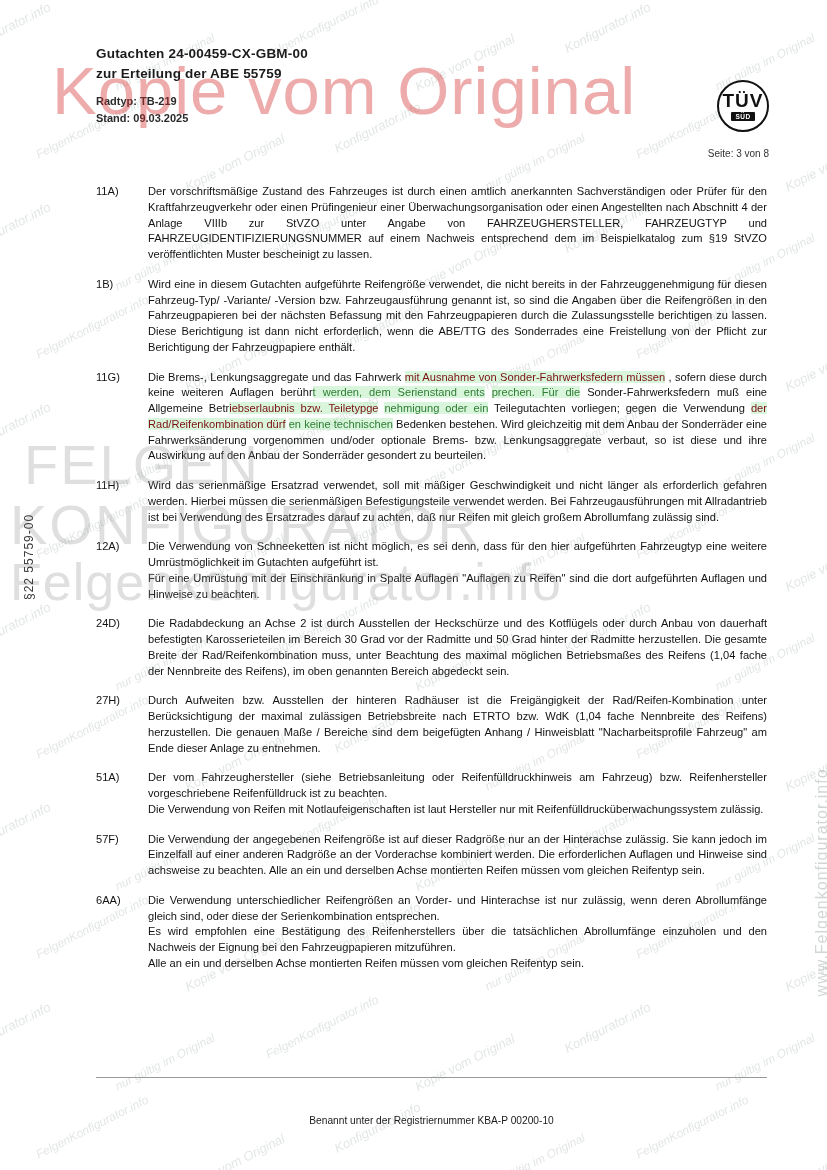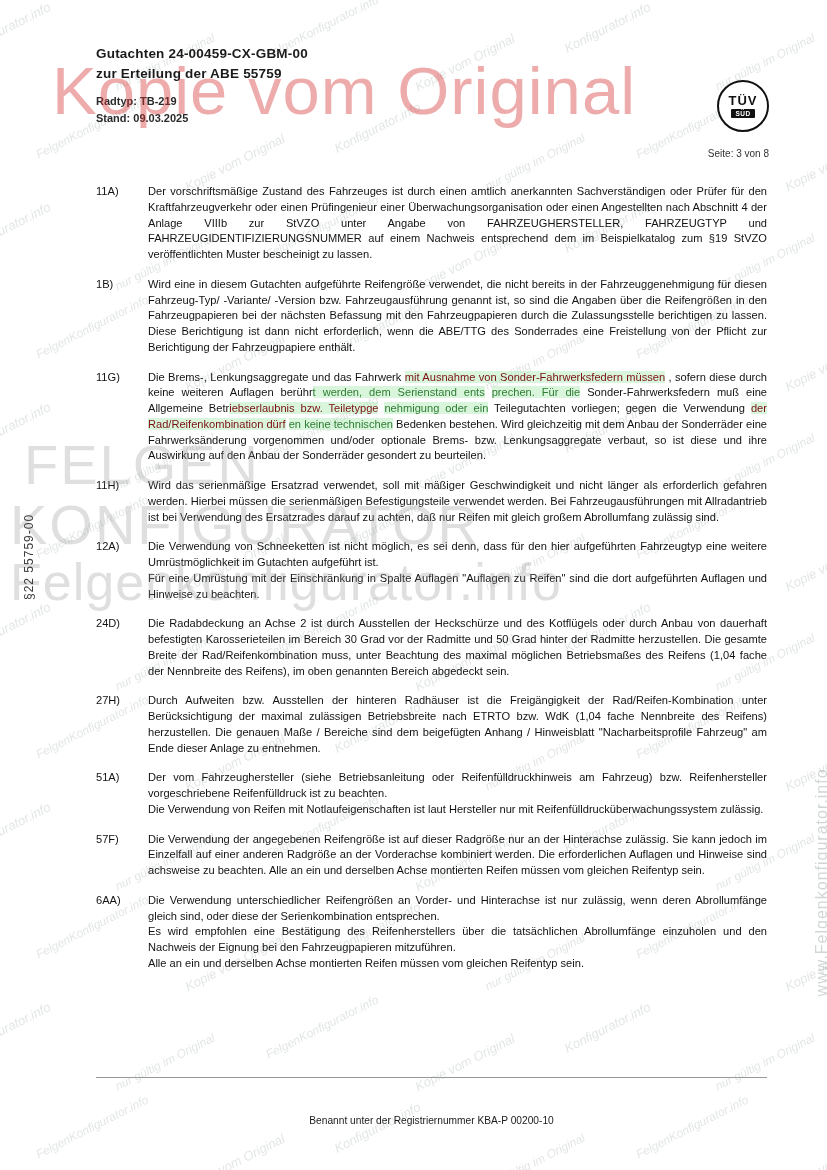--- a/index.html
+++ b/index.html
@@ -110,21 +110,21 @@
     right:-2px;top:36px;
     width:48px;height:48px;
     border-radius:50%;
     border:2px solid #111;
     display:flex;
     flex-direction:column;
     align-items:center;
     justify-content:center;
     background:#fff;
   }
-  .tuv-badge .t1{font-size:13px;font-weight:bold;letter-spacing:1px;line-height:1;}
+  .tuv-badge .t1{font-size:19px;font-weight:bold;letter-spacing:1px;line-height:1;}
   .tuv-badge .t2{
     font-size:6.5px;font-weight:bold;color:#fff;background:#111;
     padding:1px 4px;margin-top:2px;border-radius:1px;letter-spacing:.5px;}
 
   .pagenum{
     position:absolute;
     right:-2px;top:104px;
     font-size:10px;
     color:#333;
   }

